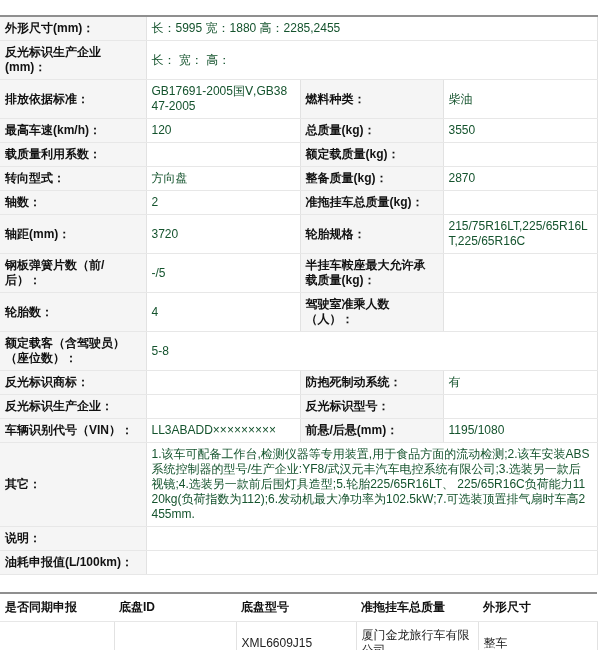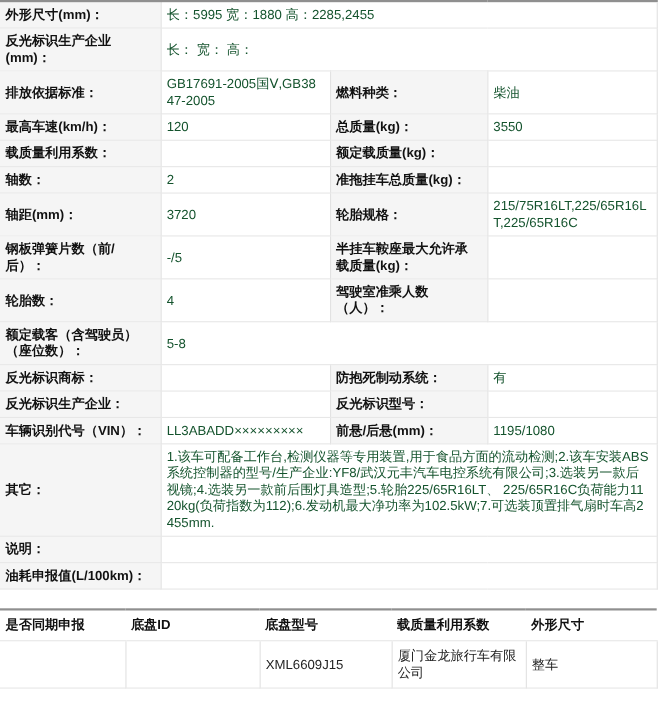--- a/index.html
+++ b/index.html
@@ -3,21 +3,21 @@
 <meta charset="utf-8">
 <style>
   html,body{margin:0;padding:0;}
   body{
     width:600px;height:650px;overflow:hidden;background:#ffffff;
     font-family:"Liberation Sans","DejaVu Sans",sans-serif;
     font-size:12px;color:#222;
   }
   table{border-collapse:collapse;table-layout:fixed;width:597px;}
   
-  .spec{border-top:2px solid #8f8f8f;margin:0 0 17px 0;}
+  .spec{border-top:2px solid #8f8f8f;margin:15px 0 17px 0;}
   .spec td{
     border-right:1px solid #e2e2e2;
     border-bottom:1px solid #e7e7e7;
     padding:4px 6px 4px 5px;
     line-height:15px;
     vertical-align:middle;
     overflow:hidden;
   }
   .spec td.lbl{font-weight:bold;background:#f5f5f5;color:#111;}
   .spec td.val{word-break:break-all;color:#14532d;}
@@ -64,20 +64,26 @@
     <td class="lbl">最高车速(km/h)：</td>
     <td class="val">120</td>
     <td class="lbl">总质量(kg)：</td>
     <td class="val">3550</td>
   </tr>
   <tr>
     <td class="lbl">载质量利用系数：</td>
     <td class="val"></td>
     <td class="lbl">额定载质量(kg)：</td>
     <td class="val"></td>
+  </tr>
+  <tr>
+    <td class="lbl">转向型式：</td>
+    <td class="val">方向盘</td>
+    <td class="lbl">整备质量(kg)：</td>
+    <td class="val">2870</td>
   </tr>
   <tr>
     <td class="lbl">轴数：</td>
     <td class="val">2</td>
     <td class="lbl">准拖挂车总质量(kg)：</td>
     <td class="val"></td>
   </tr>
   <tr>
     <td class="lbl">轴距(mm)：</td>
     <td class="val">3720</td>
@@ -139,21 +145,21 @@
       <col style="width:122px">
       <col style="width:120px">
       <col style="width:122px">
       <col style="width:119px">
   </colgroup>
   <tbody>
       <tr>
     <th>是否同期申报</th>
     <th>底盘ID</th>
     <th>底盘型号</th>
-    <th>载质量利用系数</th>
+    <th>准拖挂车总质量</th>
     <th>外形尺寸</th>
   </tr>
   <tr>
     <td></td>
     <td></td>
     <td>XML6609J15</td>
     <td>厦门金龙旅行车有限公司</td>
     <td>整车</td>
   </tr>
 </tbody>

